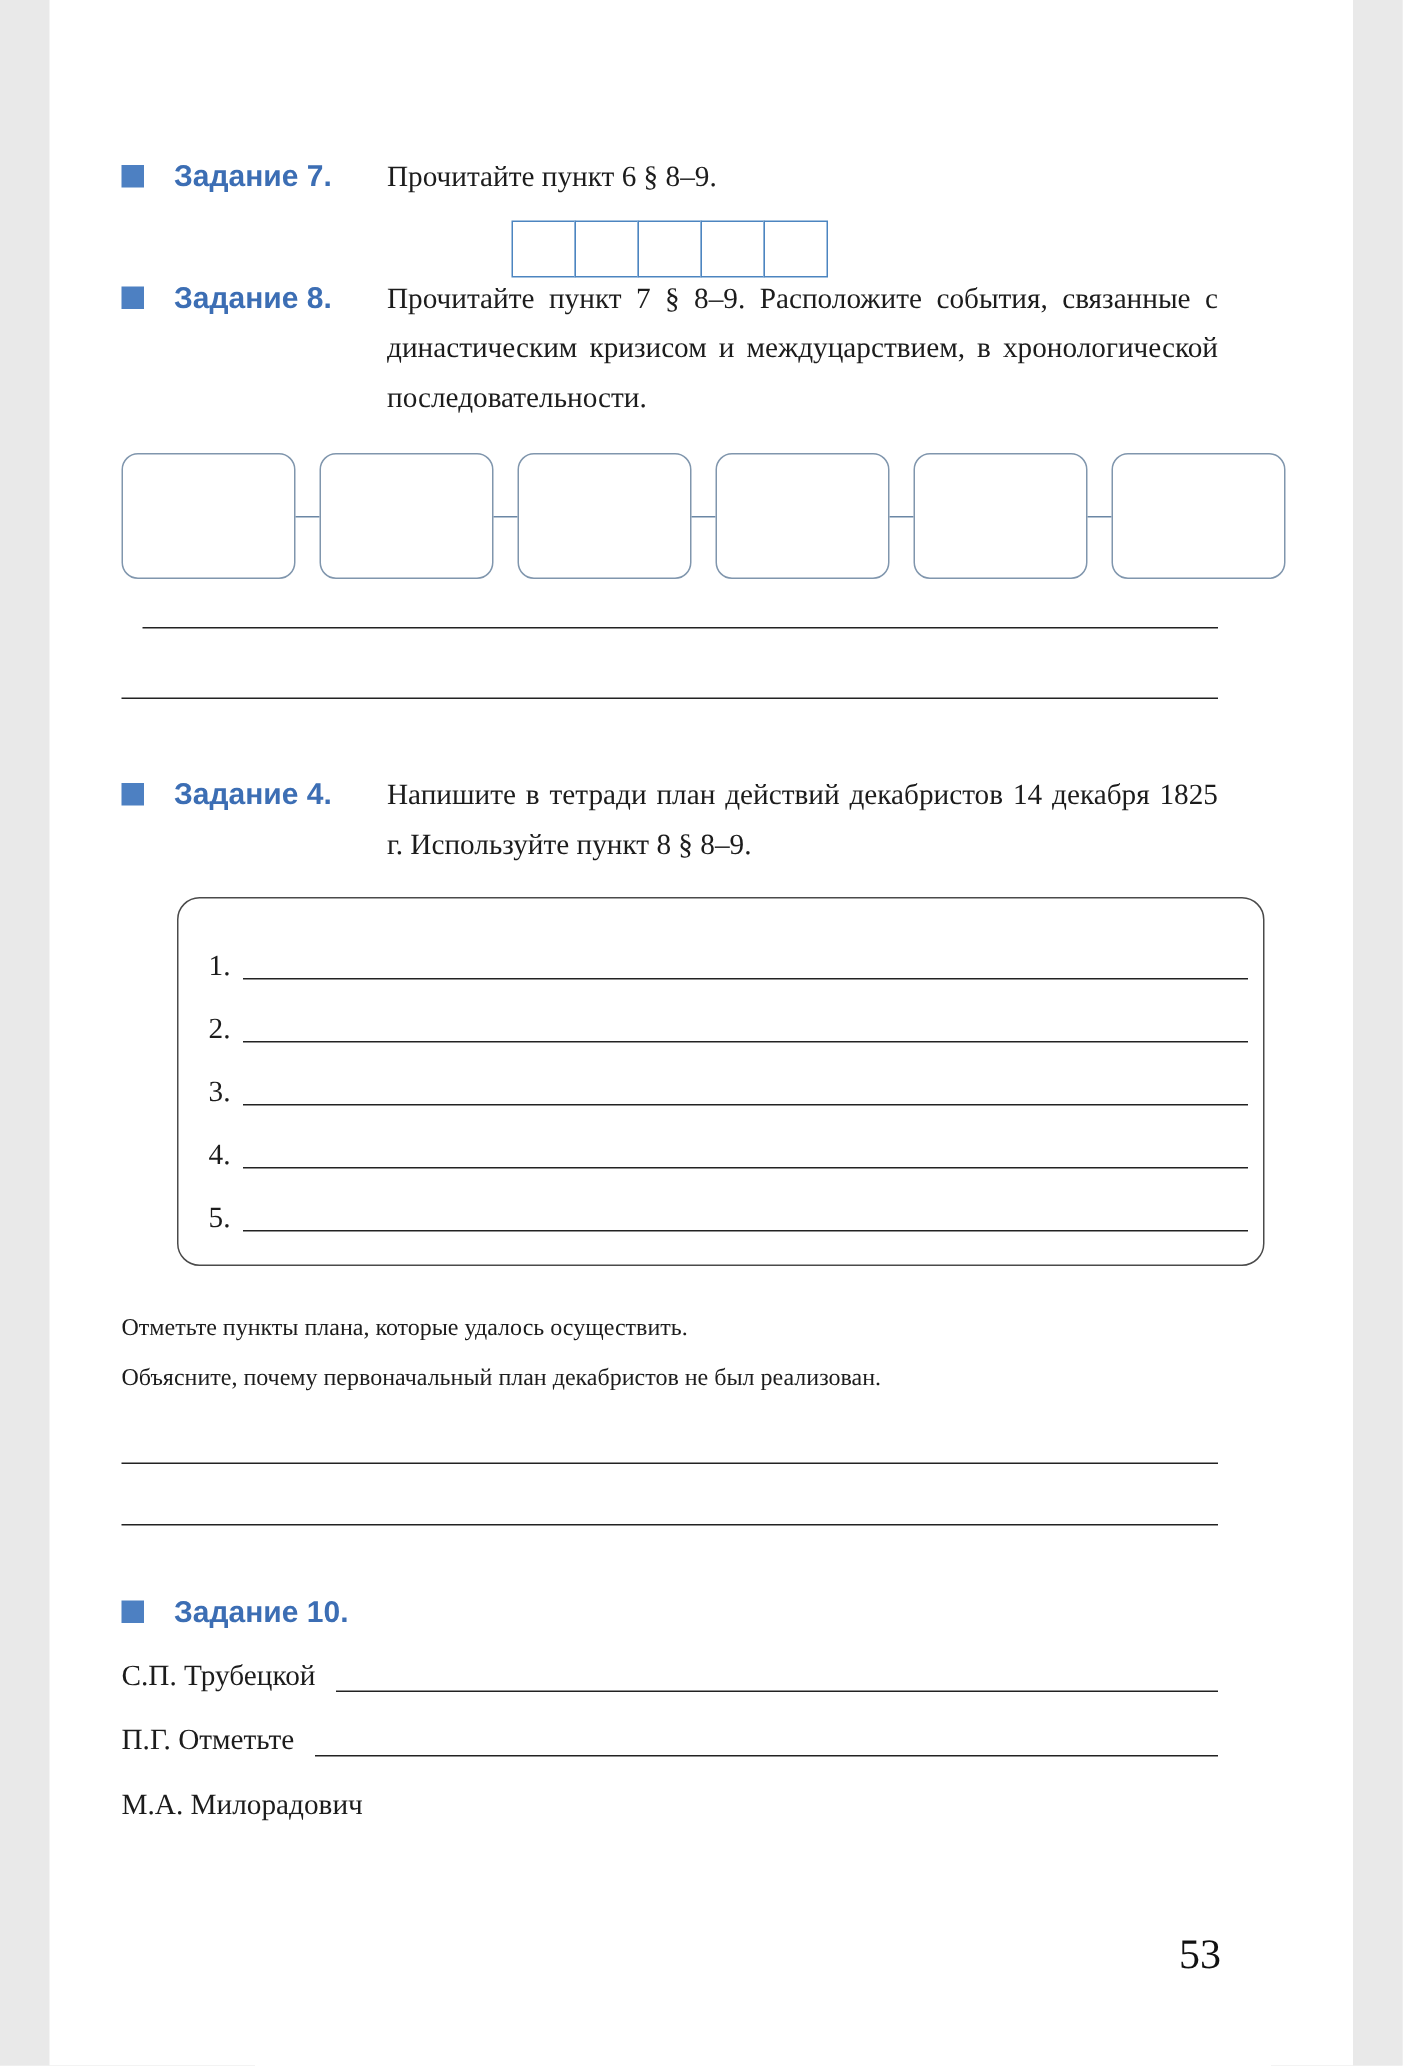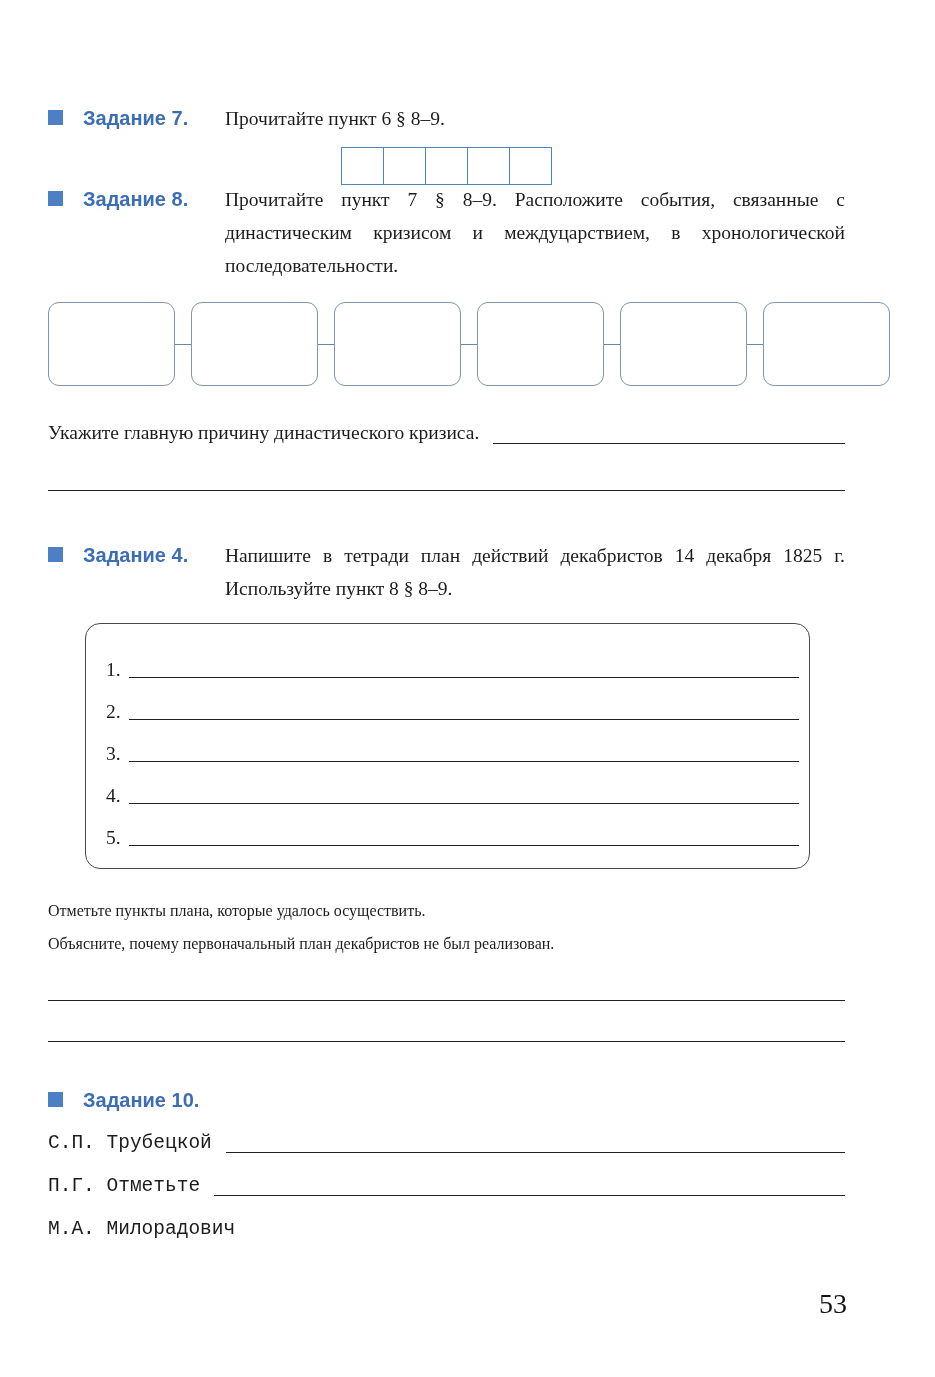--- a/index.html
+++ b/index.html
@@ -1,18 +1,18 @@
 <!DOCTYPE html>
 <html lang="ru"><head>
 <meta charset="utf-8">
 <style>
   html,body{margin:0;padding:0;background:#e9e9e9;}
   .page{
     position:relative;
-    width:935px;height:1377px;
+    width:869px;height:1377px;
     margin:0 auto;
     background:#ffffff;
     font-family:"Liberation Serif","DejaVu Serif",serif;
     color:#1c1c1c;
     overflow:hidden;
     box-sizing:border-box;
     padding:104px 90px 0 48px;
   }
   .task{margin:0;}
   .task-head{display:flex;align-items:flex-start;}
@@ -55,21 +55,21 @@
     padding:16px 10px 18px 20px;background:#fff;
   }
   .plan-row{display:flex;align-items:flex-end;height:42px;}
   .plan-num{font-size:19.5px;line-height:24px;}
   .plan-line{flex:1;border-bottom:1.3px solid #222;margin:0 0 4px 8px;}
 
   .note{font-size:16px;line-height:32px;margin:0;}
   .note+.note{margin-top:1px;}
 
   
-  .person-row{display:flex;align-items:flex-end;margin-top:15px;font-size:19.5px;line-height:28px;font-family:Liberation Mono, monospace;}
+  .person-row{display:flex;align-items:flex-end;margin-top:15px;font-size:19.5px;line-height:28px;}
   .person-name{white-space:nowrap;}
 
   .page-number{
     position:absolute;right:88px;top:1288px;
     font-size:28px;font-family:"Liberation Serif",serif;color:#111;
   }
 </style>
 </head>
 <body>
 
@@ -109,21 +109,20 @@
       <div class="seq-box"></div>
       <div class="connector"></div>
       <div class="seq-box"></div>
       <div class="connector"></div>
       <div class="seq-box"></div>
       <div class="connector"></div>
       <div class="seq-box"></div>
     </div>
 
     <div class="question-row">
-      <span class="question-text">Укажите главную причину династического кризиса.</span>
       <span class="inline-line"></span>
     </div>
     <div class="answer-line mt42"></div>
   </section>
 
   <section class="task sec-gap-lg">
     <div class="task-head">
       <div class="head-left">
         <span class="bullet"></span>
         <span class="task-label">Задание 4.</span>

